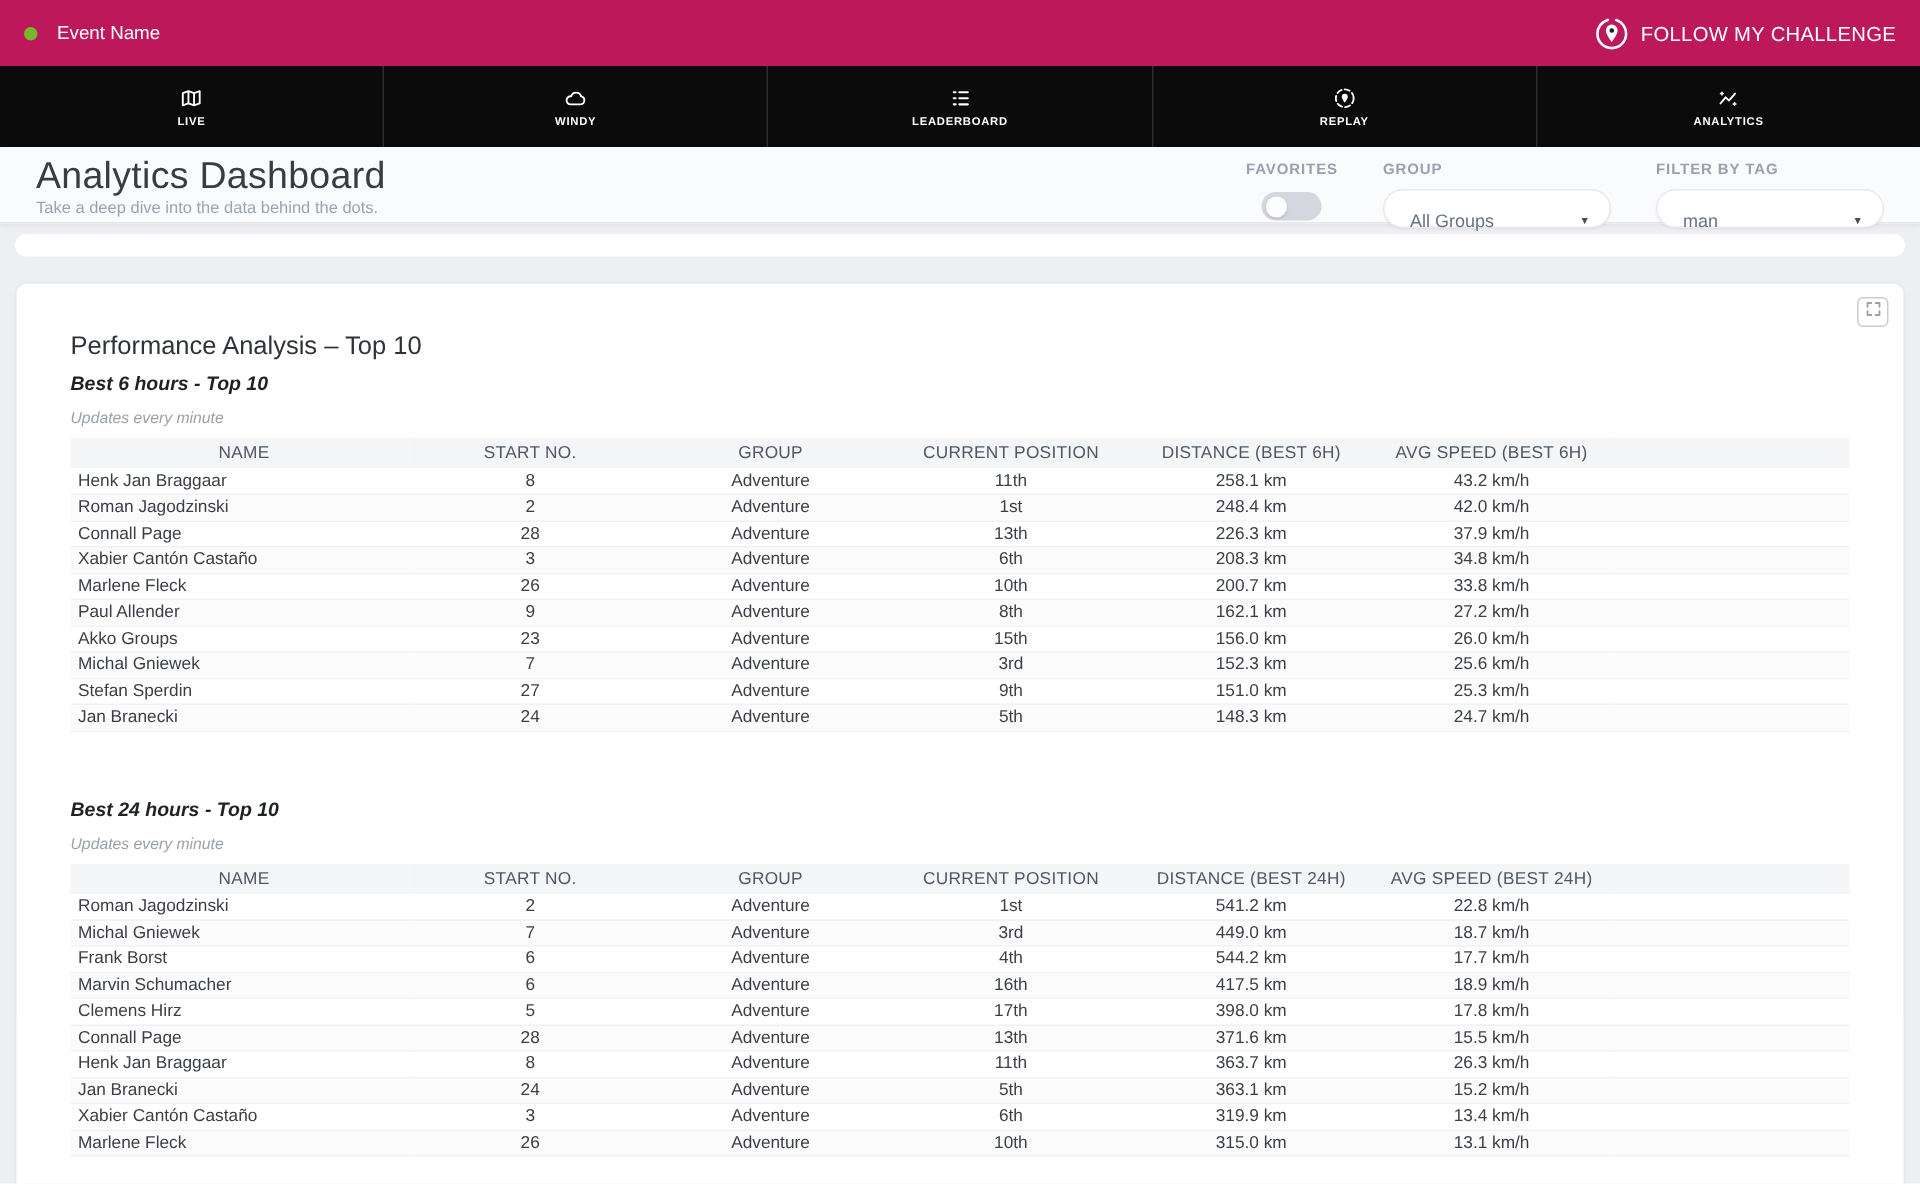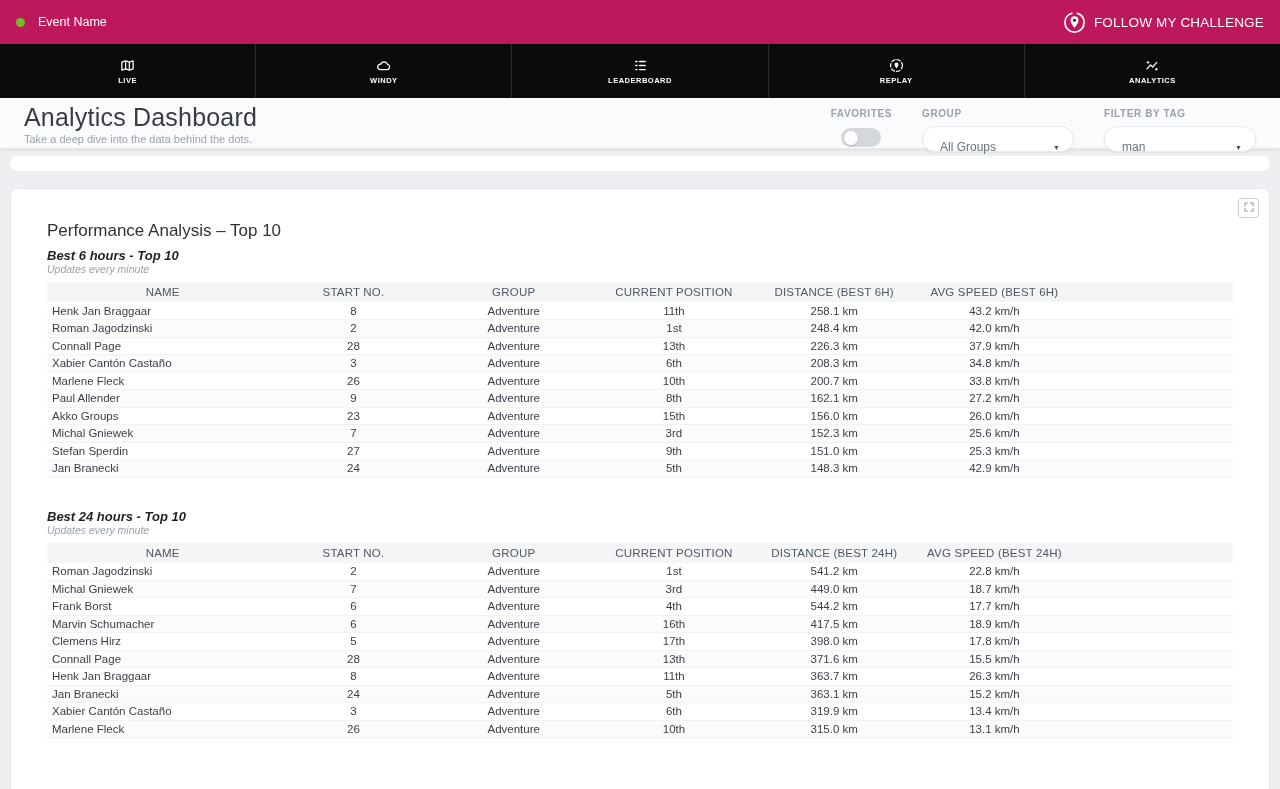--- a/index.html
+++ b/index.html
@@ -69,22 +69,22 @@
     border: 1px solid #e6e8ec; border-radius: 8px; position: relative;
     padding: 0 36px; box-shadow: 0 1px 2px rgba(0,0,0,.03);
   }
   .expand-button {
     position: absolute; top: 9px; right: 10px; width: 21px; height: 20px;
     border: 1px solid #c9cdd2; border-radius: 4px; background: #fff;
     display: flex; align-items: center; justify-content: center; cursor: pointer;
   }
   .card-title { padding-top: 32px; font-size: 17px; font-weight: 500; color: #2e3338; }
   .section-heading { margin-top: 7px; font-size: 13px; font-weight: 700; font-style: italic; color: #1f2225; }
-  .section-heading.second { margin-top: 31px; }
-  .section-note { font-size: 10.5px; font-style: italic; color: #9ba1a9; }
+  .section-heading.second { margin-top: 44px; }
+  .section-note { margin-top: 10px; font-size: 10.5px; font-style: italic; color: #9ba1a9; }
 
   table.perf { width: 100%; border-collapse: collapse; margin-top: 7px; table-layout: fixed; }
   .perf thead th {
     background: #f4f5f7; font-size: 11.5px; font-weight: 400; color: #4e5766;
     height: 20px; text-align: center; letter-spacing: .2px; padding: 0;
   }
   .perf thead th.col-name { text-align: center; padding-left: 5px; }
   .perf td {
     font-size: 11.5px; color: #3a3f46; height: 17.5px; text-align: center;
     padding: 0; border-bottom: 1px solid #f1f2f4; white-space: nowrap;
@@ -306,21 +306,21 @@
           <td>151.0 km</td>
           <td>25.3 km/h</td>
           <td></td>
         </tr>
         <tr>
           <td class="cell-name">Jan Branecki</td>
           <td>24</td>
           <td>Adventure</td>
           <td>5th</td>
           <td>148.3 km</td>
-          <td>42.9 km/h</td>
+          <td>24.7 km/h</td>
           <td></td>
         </tr>
       </tbody>
   </table>
 
   <div class="section-heading second">Best 24 hours - Top 10</div>
   <div class="section-note">Updates every minute</div>
   <table class="perf">
     <colgroup>
       <col style="width:19%">

